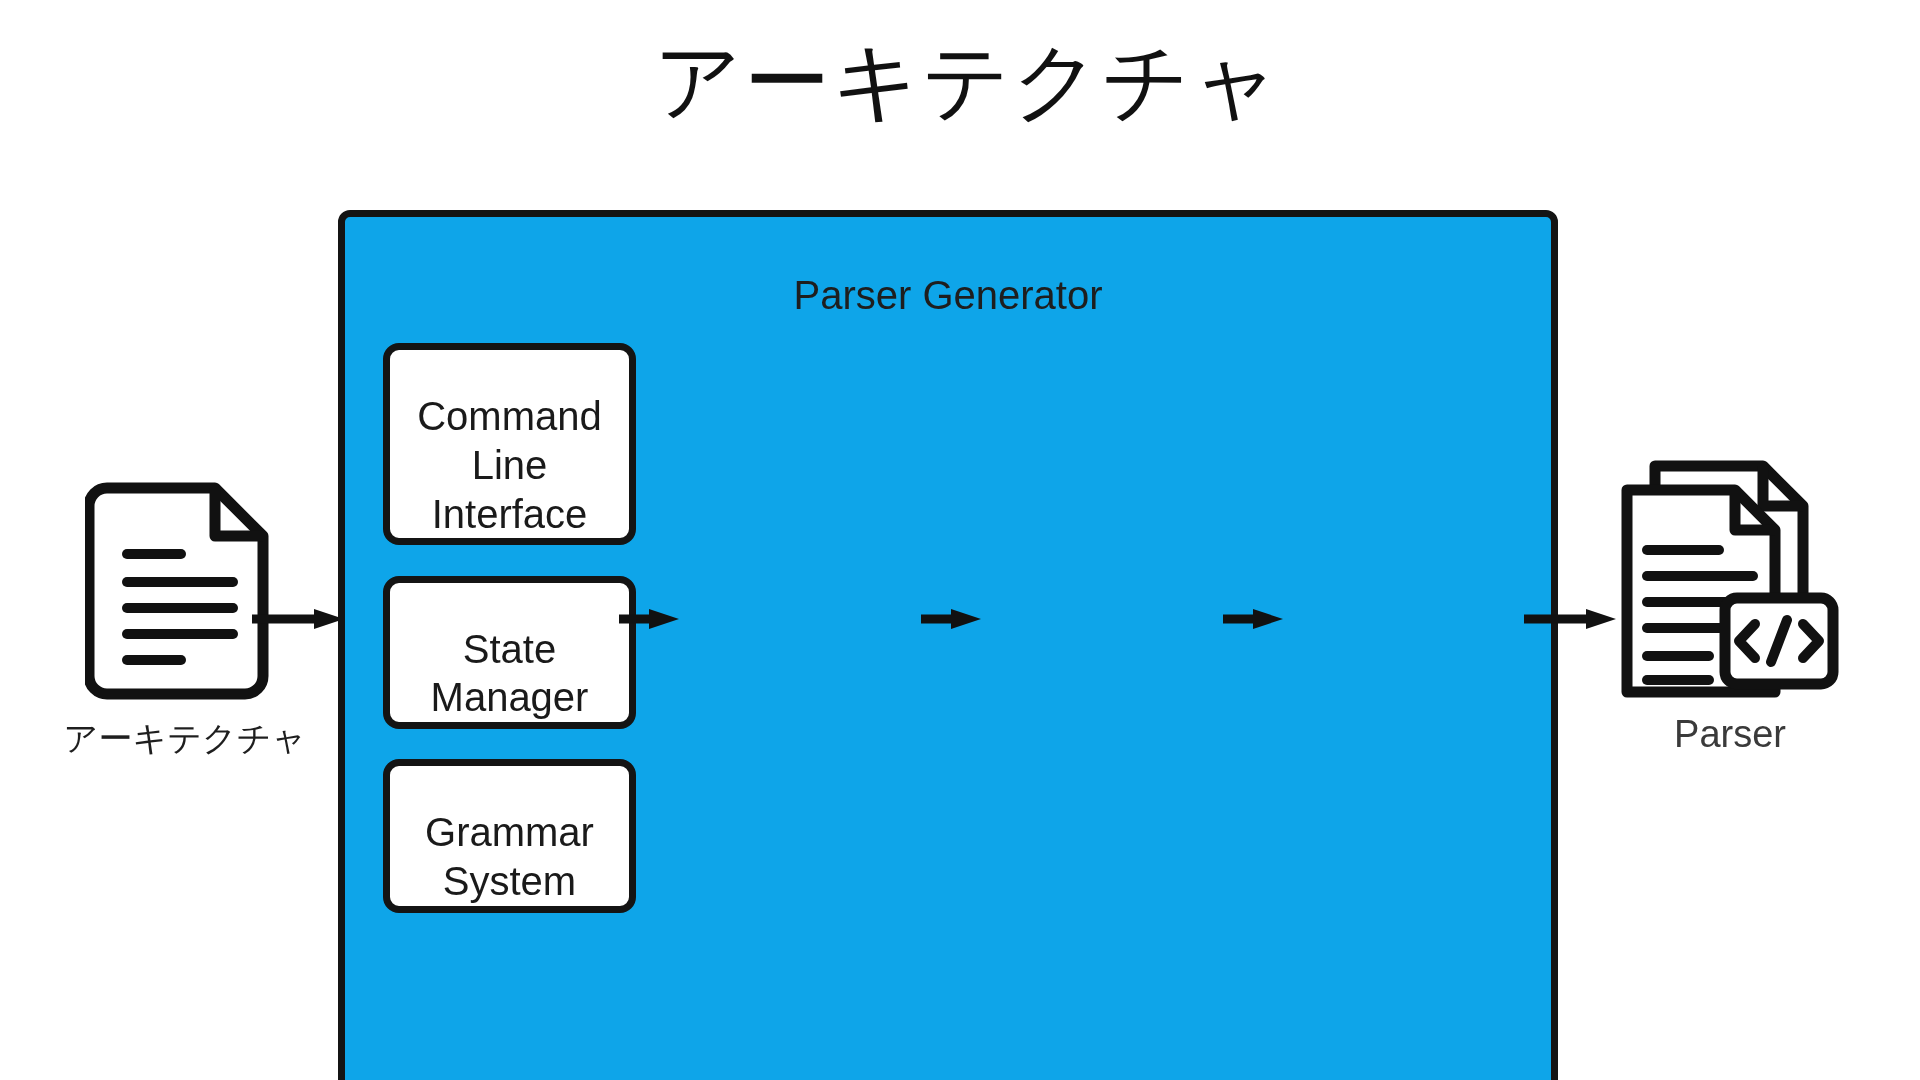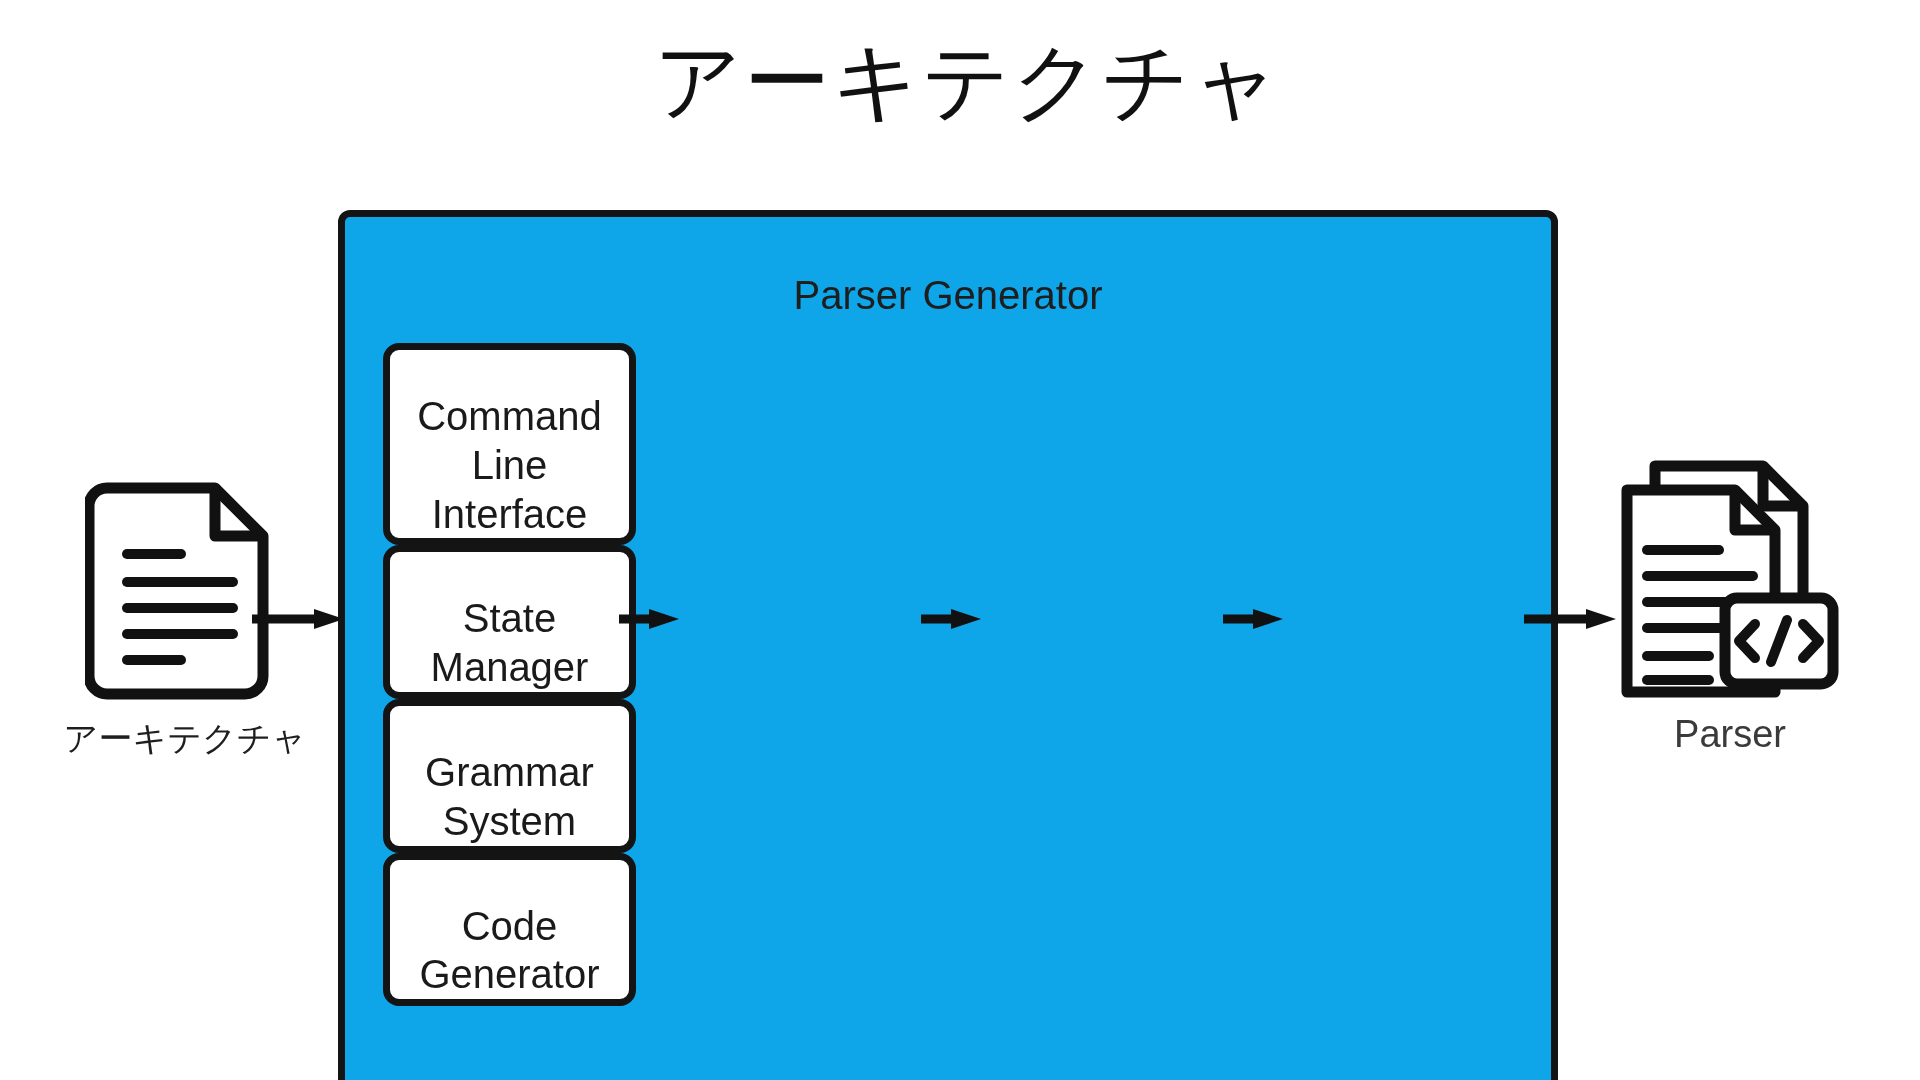--- a/index.html
+++ b/index.html
@@ -186,24 +186,20 @@
     <div class="component-box">
       <div class="component-label">State
 Manager</div>
     </div>
 
     <div class="component-box">
       <div class="component-label">Grammar
 System</div>
     </div>
 
-    <div class="component-box">
-      <div class="component-label">Code
-Generator</div>
-    </div>
 
   </div>
 </div>
 
 <div class="arrow" id="arrow-cli-to-grammar">
   <svg viewBox="0 0 60 22" width="60" height="22" aria-hidden="true">
     <line x1="0" y1="11" x2="34" y2="11" stroke="#111111" stroke-width="9"></line>
     <polygon points="30,1 60,11 30,21" fill="#111111"></polygon>
   </svg>
 </div>

